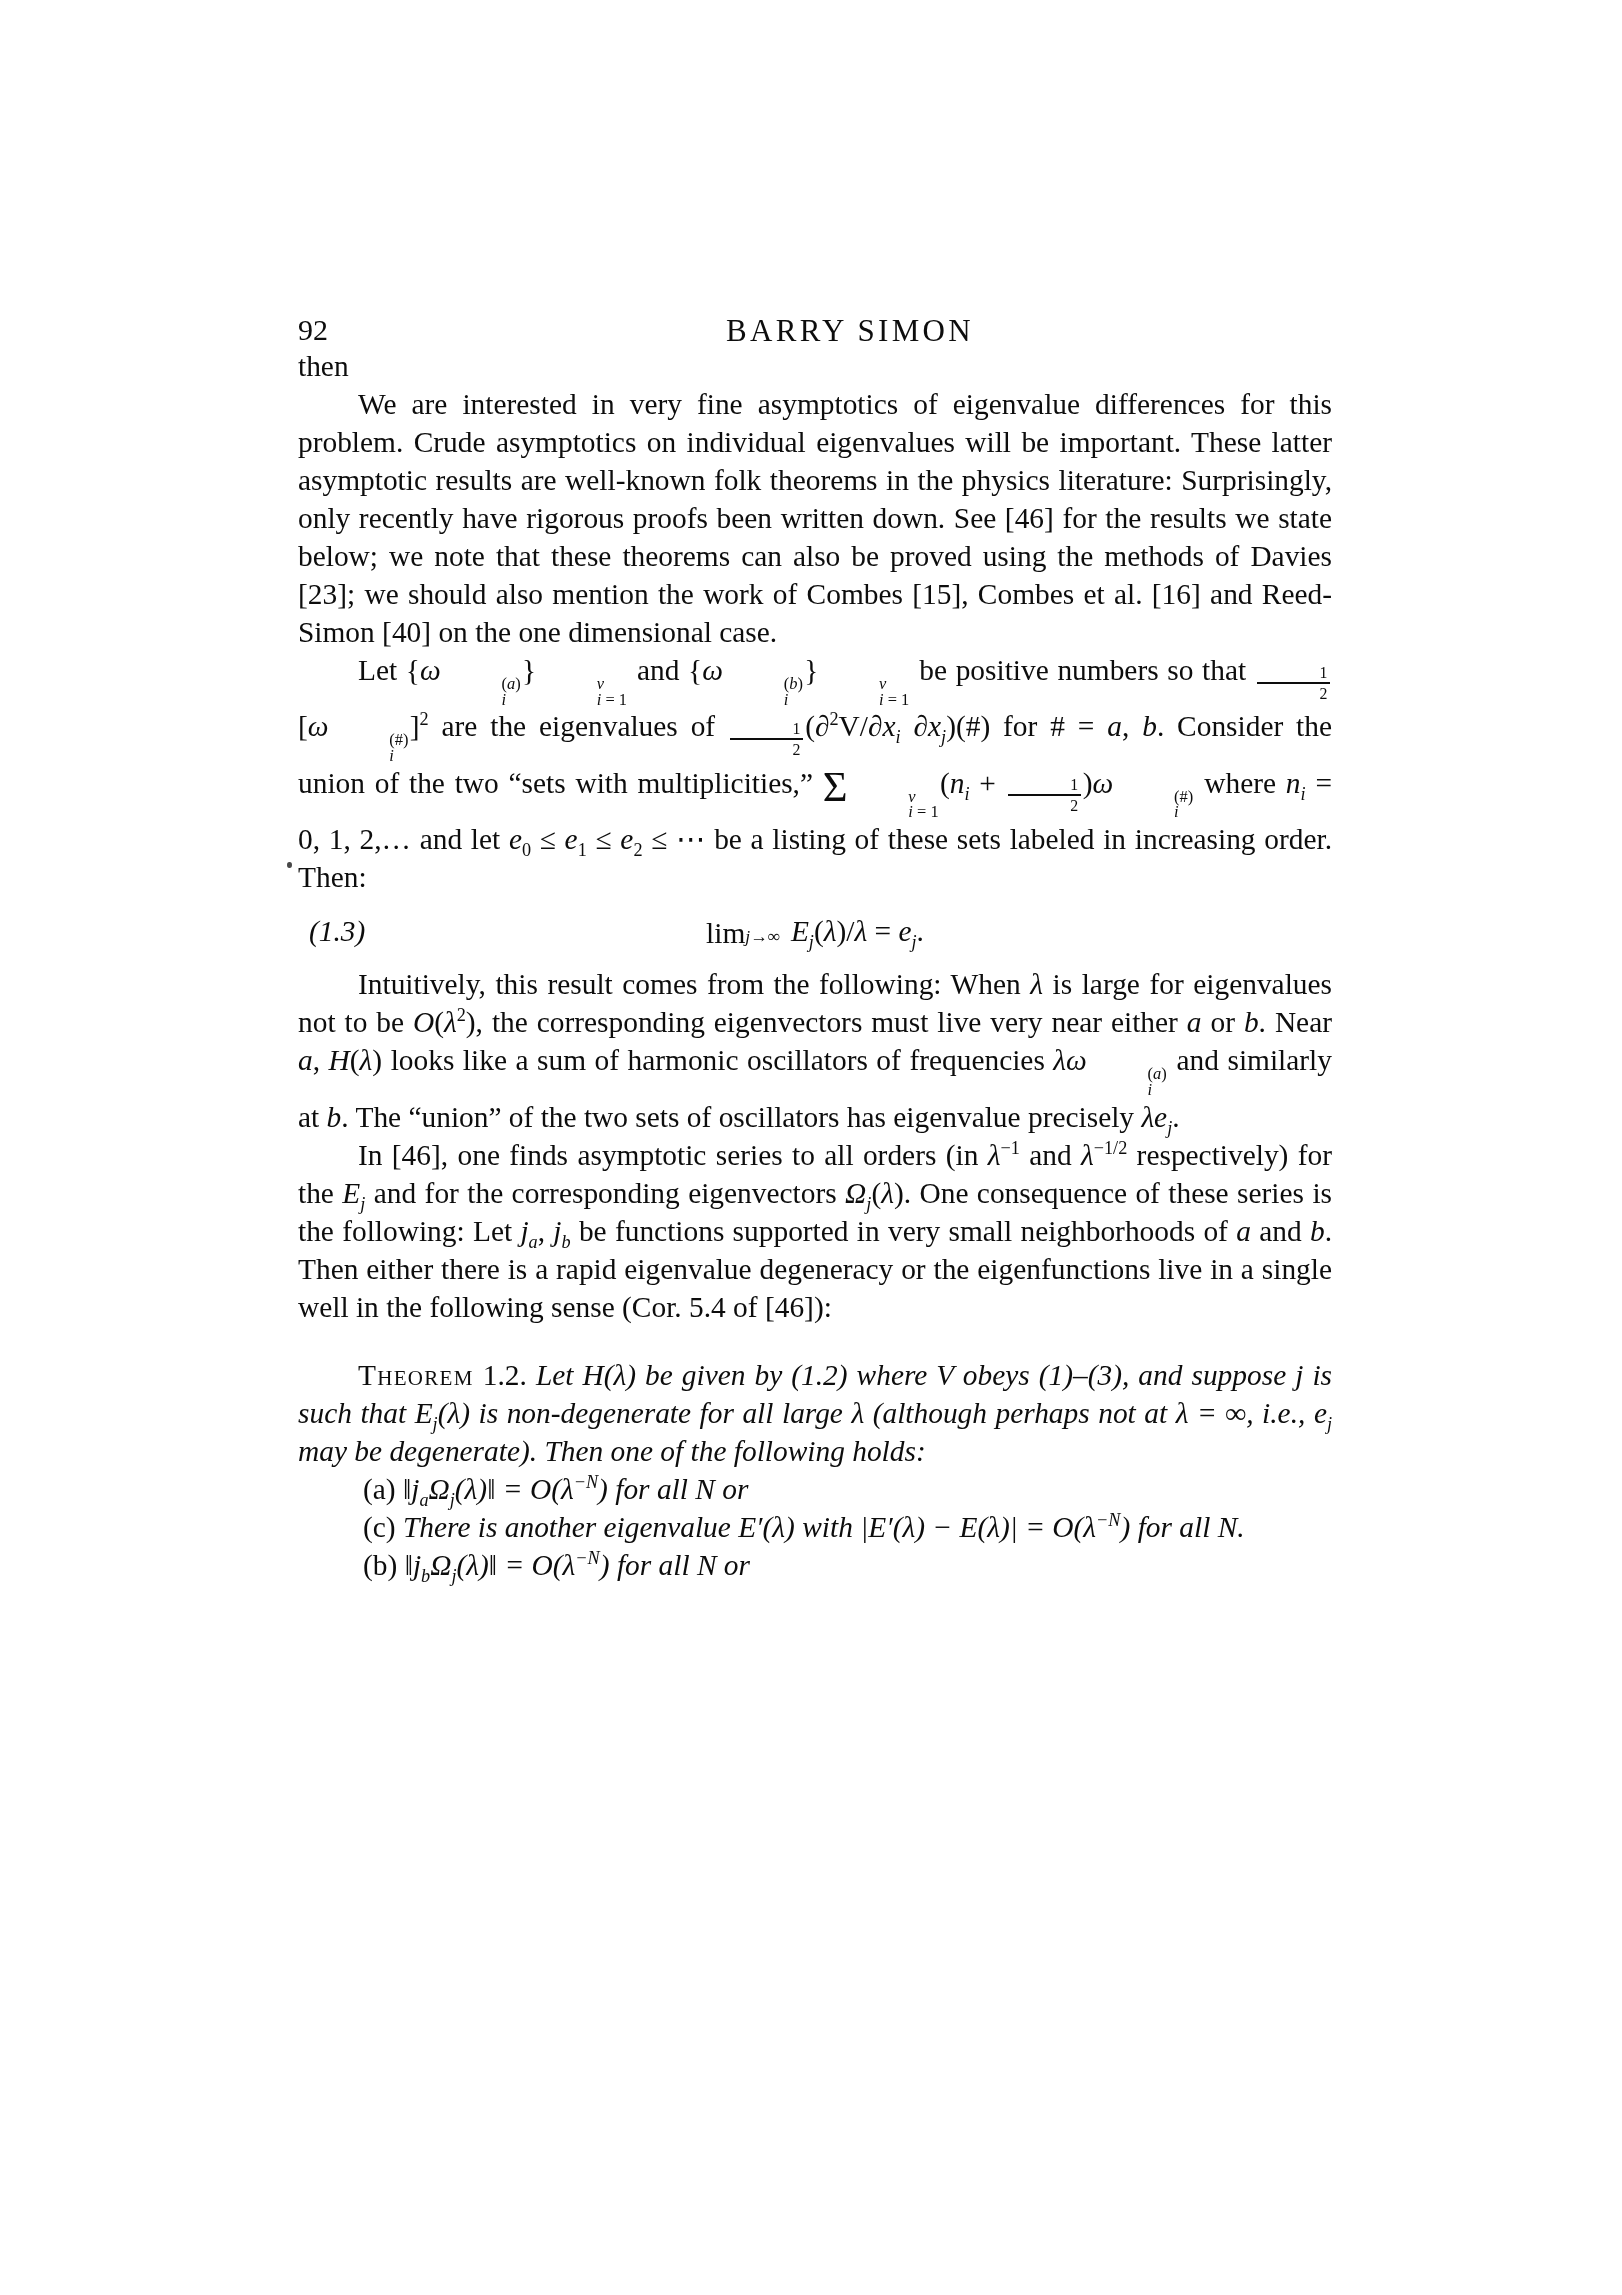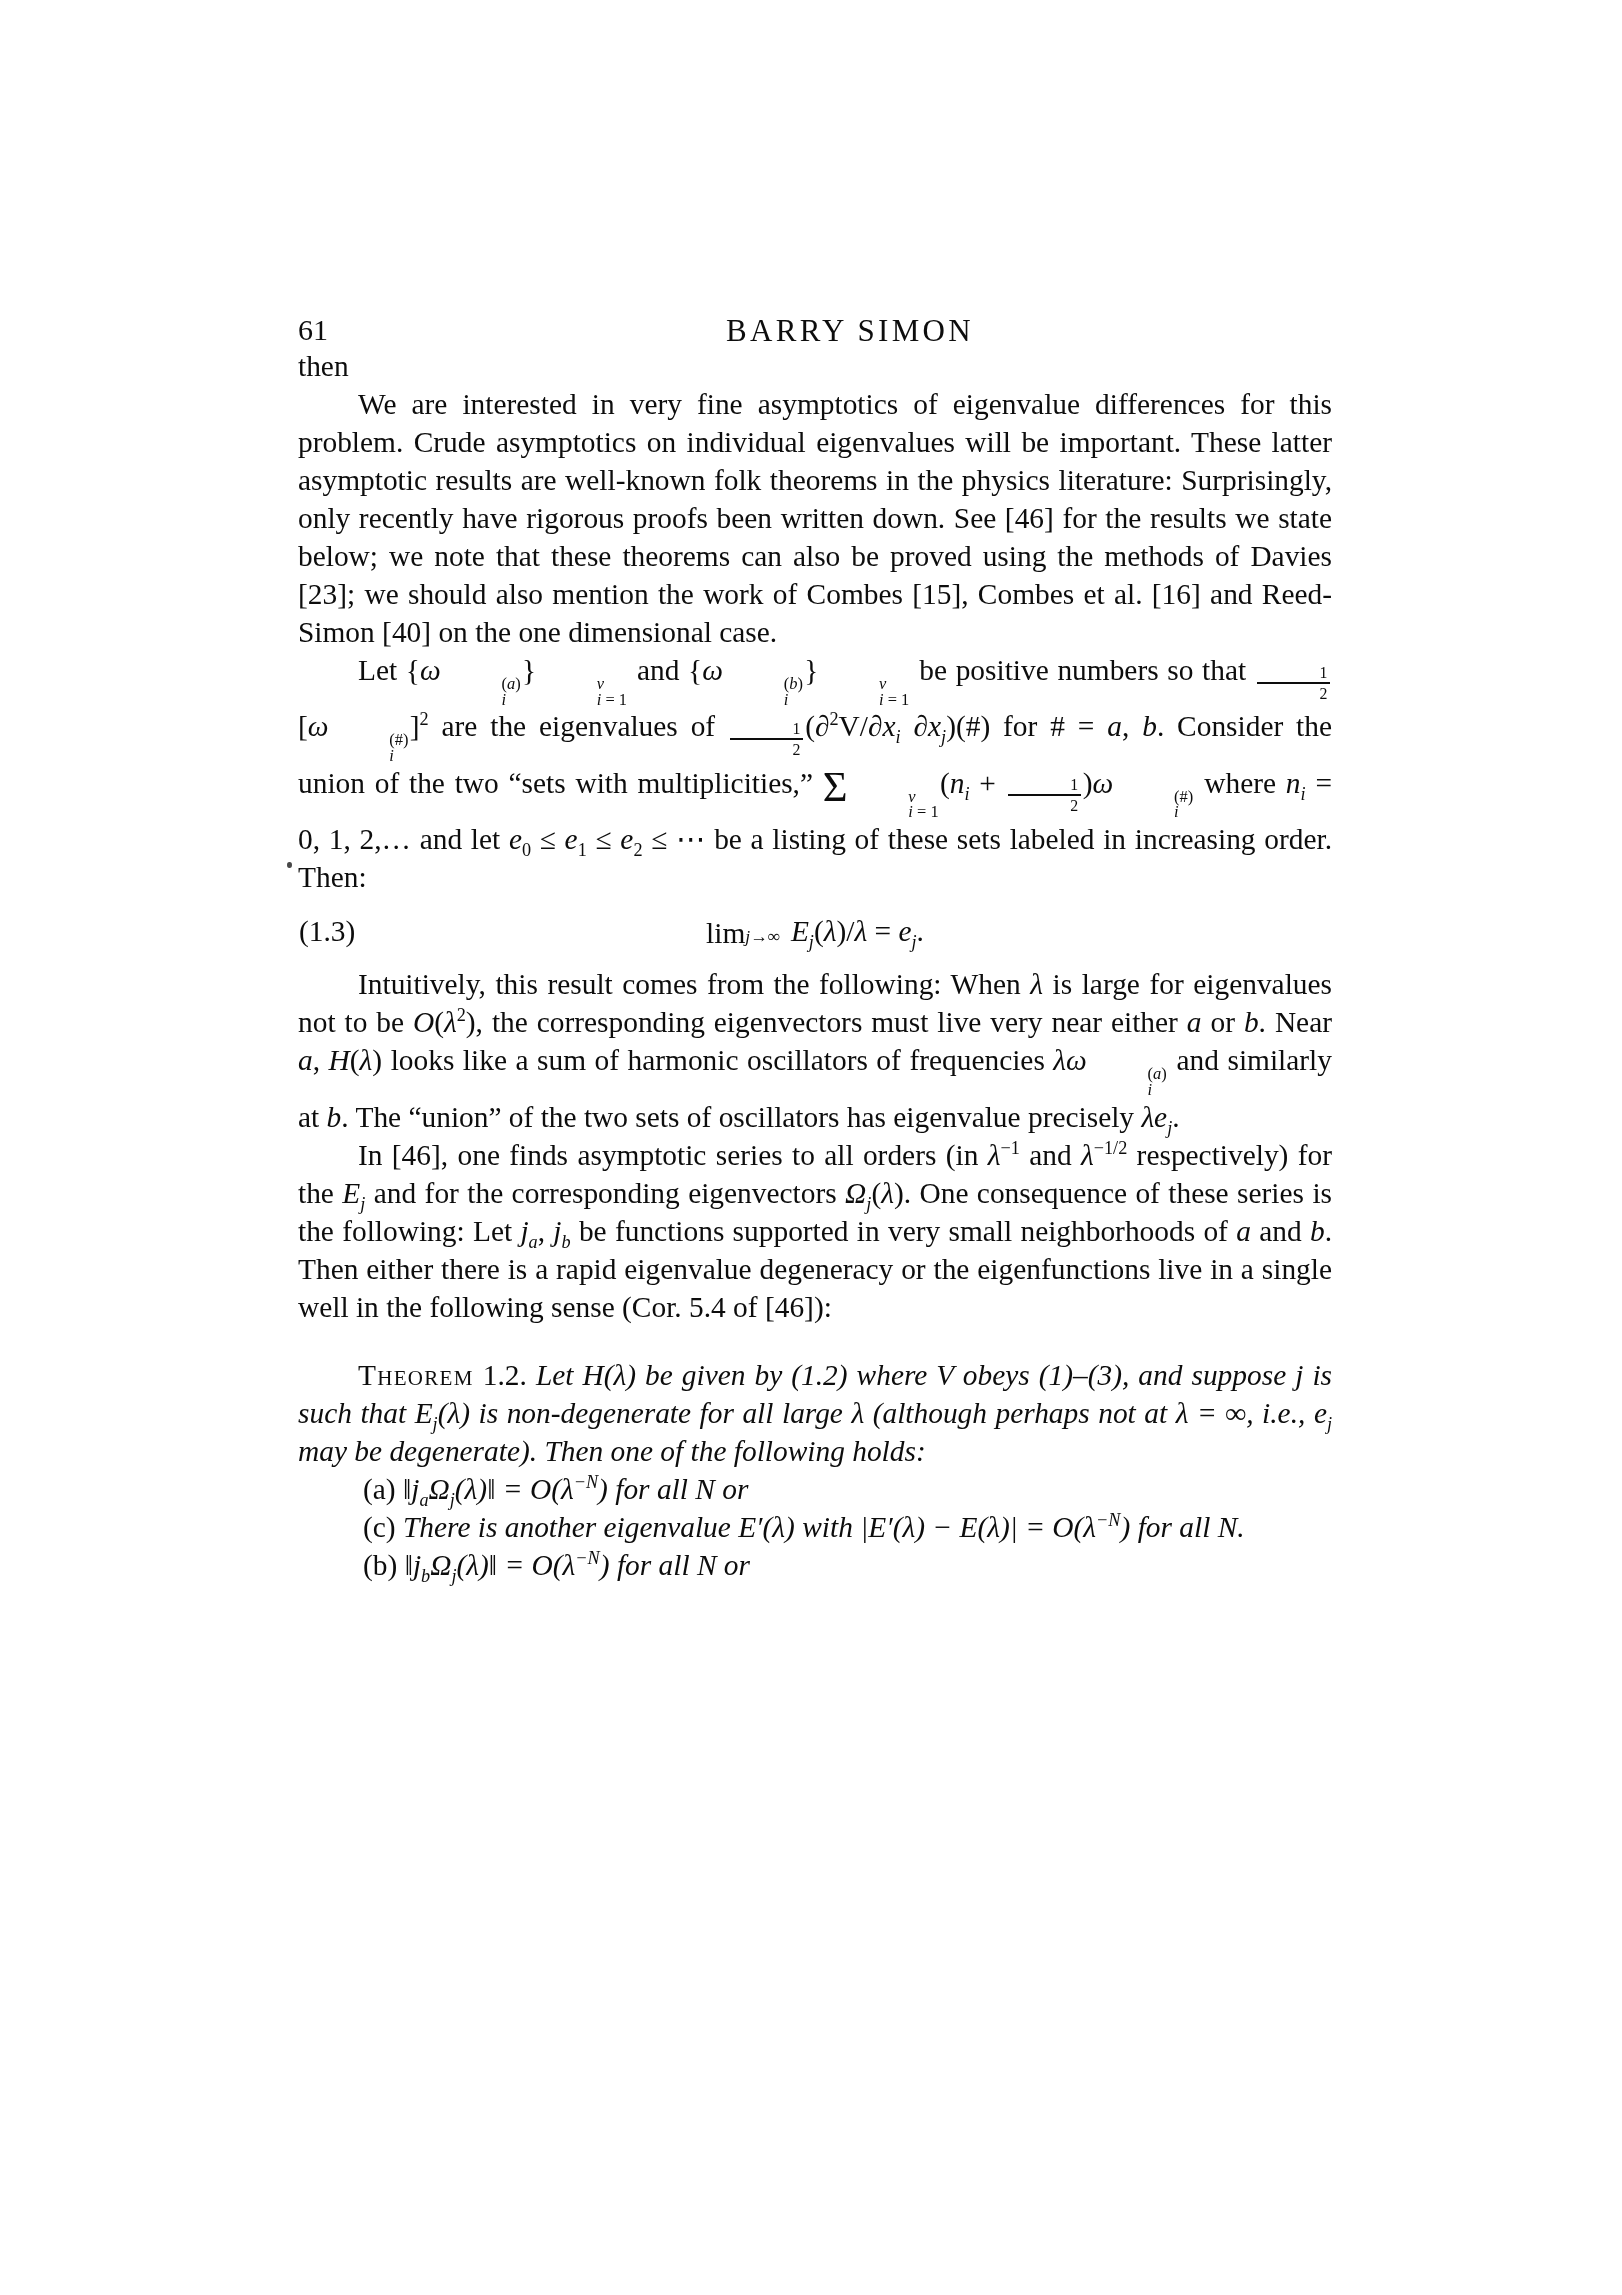--- a/index.html
+++ b/index.html
@@ -35,21 +35,21 @@
   .gap-before{margin-top:30px;}
   .item{text-indent:65px;}
   
   .disp-eq{
     position:relative;
     display:flex;justify-content:center;align-items:center;
     text-align:center;
   }
   .main-eq{font-size:31px;margin:10.5px 0 17px 0;}
   .eq13{font-size:29.4px;margin:15.7px 0 15.7px 0;}
-  .eq-tag{position:absolute;left:1px;top:50%;transform:translateY(-50%);}
+  .eq-tag{position:absolute;left:11px;top:50%;transform:translateY(-50%);font-style:italic;}
   
   i{font-style:italic;}
   sup,sub{font-size:0.62em;line-height:0;}
   .frac{
     display:inline-flex;flex-direction:column;
     text-align:center;vertical-align:middle;line-height:1.05;
     margin:0 5.2px;
   }
   .frac .num{border-bottom:2.6px solid currentColor;padding:0 6.5px 5.2px;display:block;}
   .frac .den{padding:5.2px 6.5px 0;display:block;}
@@ -79,21 +79,21 @@
 </head>
 <body>
 
 <div class="page">
 
   <span class="artifact-dot">·</span>
 
   <div class="content">
 
     <div class="pagehead">
-      <span class="pagenum">61</span>
+      <span class="pagenum">92</span>
       <span class="runtitle">BARRY SIMON</span>
     </div>
 
     <p class="para noindent lead">then</p>
 
 
     <p class="para">We are interested in very fine asymptotics of eigenvalue differences for this problem. Crude asymptotics on individual eigenvalues will be important. These latter asymptotic results are well-known folk theorems in the physics literature: Surprisingly, only recently have rigorous proofs been written down. See [46] for the results we state below; we note that these theorems can also be proved using the methods of Davies [23]; we should also mention the work of Combes [15], Combes et al. [16] and Reed-Simon [40] on the one dimensional case.</p>
 
     <p class="para">Let {<i>ω</i><span class="ss">
           <span>(<i>a</i>)</span>

